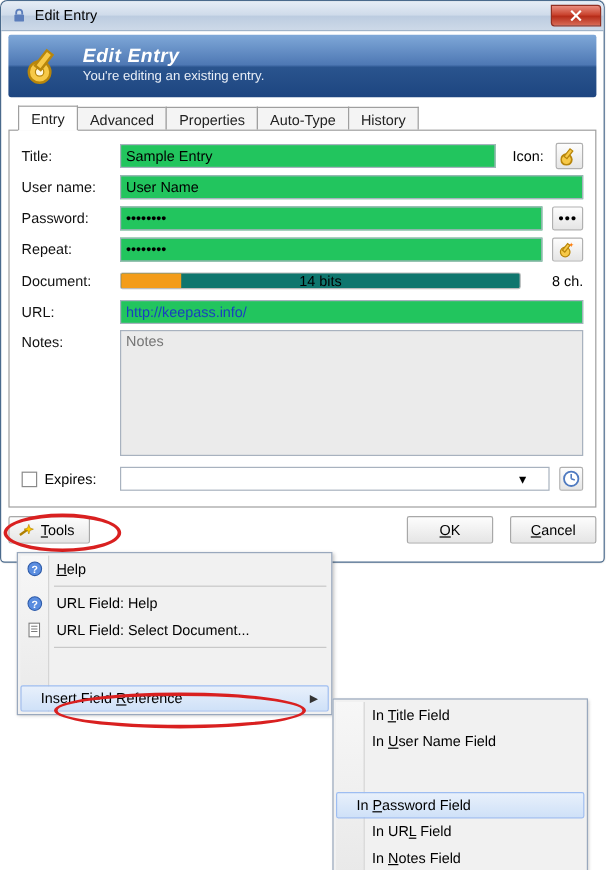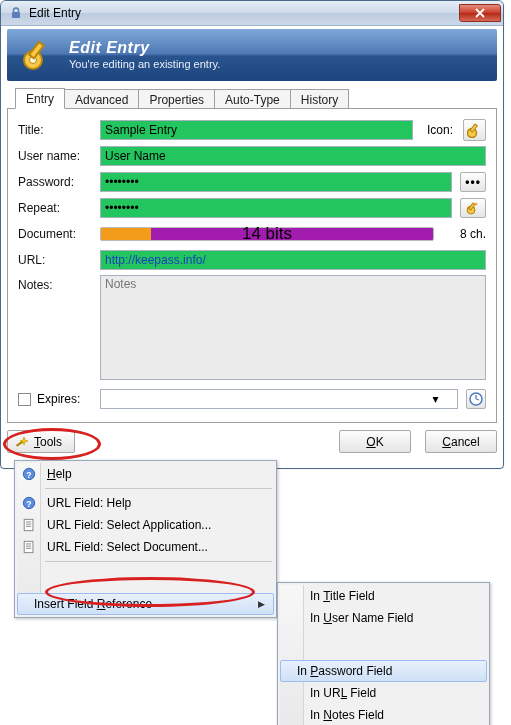--- a/index.html
+++ b/index.html
@@ -23,21 +23,21 @@
   
   .row { display:flex; align-items:center; margin-bottom:4px; min-height:22px; }
   .label { width:82px; color:#111; }
   .field { flex:1; display:flex; align-items:center; gap:4px; }
   input.text, textarea.notes { width:100%; height:20px; border:1px solid #a8b2bf; padding:1px 4px; font-family:inherit; font-size:12px; background:#22c55e; }
   textarea.notes { height:105px; resize:none; background:#ebebeb; color:#888; }
   .iconlbl { margin:0 6px 0 10px; }
   .iconbtn { width:28px; height:22px; border:1px solid #b0b0b0; border-radius:2px; background:linear-gradient(#fdfdfd,#e5e5e5); display:flex; align-items:center; justify-content:center; }
   .eyebtn { width:28px; height:20px; border:1px solid #b0b0b0; border-radius:2px; background:linear-gradient(#fdfdfd,#e5e5e5); display:flex; align-items:center; justify-content:center; font-weight:bold; margin-left:4px; letter-spacing:1px; }
   
-  .quality { flex:1; height:14px; border:1px solid #bcbcbc; background:#a21caf; position:relative; border-radius:2px; display:flex; align-items:center; justify-content:center; font-size:17px; }
+  .quality { flex:1; height:14px; border:1px solid #bcbcbc; background:#0f766e; position:relative; border-radius:2px; display:flex; align-items:center; justify-content:center; font-size:12px; }
   .quality::before { content:""; position:absolute; left:0; top:0; bottom:0; width:50px; background:#f39c1a; border-radius:1px 0 0 1px; }
   .qualitytxt { position:relative; }
   .chcount { margin-left:12px; min-width:40px; text-align:right; }
   .urlval { color:#1a3fbf; text-decoration:none; }
   
   .checkbox { width:13px; height:13px; border:1px solid #8a8a8a; background:#fff; margin-right:6px; }
   .dtbtn { width:22px; height:20px; border:1px solid #b0b0b0; border-radius:2px; background:linear-gradient(#fdfdfd,#e5e5e5); display:flex; align-items:center; justify-content:center; margin-left:4px; }
   
   .footer { height:36px; margin:0 6px 5px 6px; display:flex; align-items:flex-start; }
   .toolsbtn { height:23px; padding:0 12px 0 6px; display:flex; align-items:center; gap:6px; border:1px solid #a8a8a8; border-radius:2px; background:linear-gradient(#fdfdfd,#e5e5e5); font-size:12px; }
@@ -242,28 +242,20 @@
           </svg>
         </span>
       <span>URL Field: Help</span>
     </div>
     <div class="mitem">
       <span class="micon">
           <svg viewBox="0 0 16 16">
             <use href="#docicon"></use>
           </svg>
         </span>
-      <span>URL Field: Select Application...</span>
-    </div>
-    <div class="mitem">
-      <span class="micon">
-          <svg viewBox="0 0 16 16">
-            <use href="#docicon"></use>
-          </svg>
-        </span>
       <span>URL Field: Select Document...</span>
     </div>
     <div class="mitem sep"></div>
     <div class="mitem hover">
       <span>Insert Field <span class="underline">R</span>eference</span>
       <span class="arrow">▶</span>
     </div>
   </div>
 </div>
 

